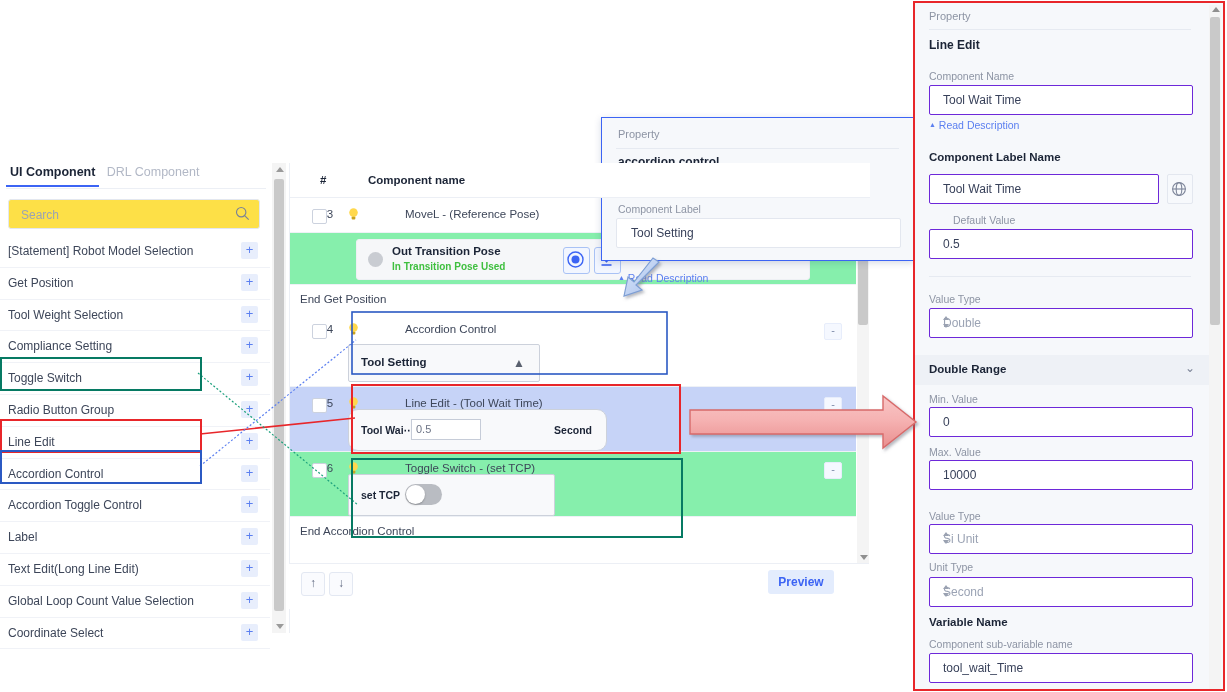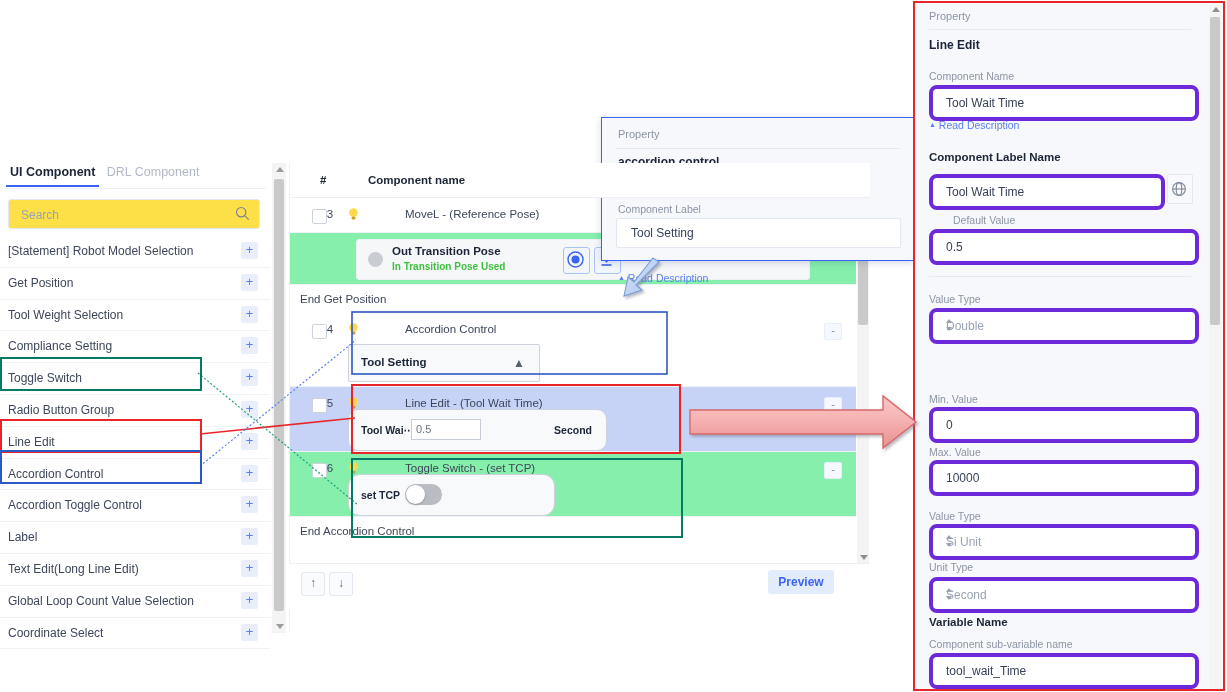--- a/index.html
+++ b/index.html
@@ -77,21 +77,21 @@
   .accordion-ui .chev{position:absolute;right:14px;top:11px;font-size:12px;color:#59606e;}
 
   .lineedit-ui{position:absolute;left:58px;top:22px;width:257px;height:40px;
       border:1px solid #ccd1db;background:#f8f9fb;border-radius:10px;}
   .lineedit-ui .lbl{position:absolute;left:12px;top:14px;font-size:10.5px;font-weight:bold;color:#1b2436;}
   .lineedit-ui .fld{position:absolute;left:62px;top:9px;width:64px;height:19px;border:1px solid #c6ccd8;
       background:#fff;font-size:11px;color:#6d7486;padding-left:4px;line-height:19px;}
   .lineedit-ui .unit{position:absolute;right:14px;top:14px;font-size:10.5px;font-weight:bold;color:#1b2436;}
 
   .toggle-ui{position:absolute;left:58px;top:22px;width:205px;height:40px;
-      border:1px solid #ccd1db;background:#f8f9fb;border-radius:12px;}
+      border:1px solid #ccd1db;background:#f8f9fb;border-radius:2px;}
   .toggle-ui .lbl{position:absolute;left:12px;top:14px;font-size:10.5px;font-weight:bold;color:#1b2436;}
   .toggle-ui .sw{position:absolute;left:56px;top:9px;width:37px;height:21px;border-radius:11px;background:#b9bcc2;cursor:pointer;}
   .toggle-ui .knob{position:absolute;left:57px;top:10px;width:19px;height:19px;border-radius:50%;background:#fff;
       box-shadow:0 1px 2px rgba(0,0,0,.25);}
 
   
   #center-scrollbar{position:absolute;left:857px;top:180px;width:12px;height:383px;background:#f4f4f4;}
   #center-scrollbar .thumb{position:absolute;left:1px;top:3px;width:10px;height:142px;background:#c9c9c9;border-radius:2px;}
   #center-scrollbar .dn{position:absolute;left:3px;bottom:3px;width:0;height:0;
       border-left:4px solid transparent;border-right:4px solid transparent;border-top:5px solid #8f8f8f;}
@@ -116,21 +116,21 @@
 
   
   #prop-panel{position:absolute;left:913px;top:1px;width:312px;height:690px;background:#f6f8fb;
       border:2px solid #e8262a;box-sizing:border-box;overflow:hidden;}
   #prop-inner{position:absolute;left:0;top:0;width:296px;height:688px;}
   .p-top{position:absolute;left:14px;top:7px;font-size:11px;color:#8d94a4;}
   .p-hr{position:absolute;height:1px;background:#e6eaf1;}
   .p-name{position:absolute;left:14px;top:35px;font-size:12px;font-weight:bold;color:#1b2436;}
   .p-lbl{position:absolute;font-size:10.5px;color:#8d94a4;}
   .p-lbl.bold{font-weight:bold;color:#1b2436;font-size:11.5px;}
-  .p-field{position:absolute;left:14px;width:262px;height:28px;background:#fff;border:4px solid #6d28d9;border-radius:8px;}
+  .p-field{position:absolute;left:14px;width:262px;height:28px;background:#fff;border:1px solid #6d28d9;border-radius:2px;}
   .p-field span{position:absolute;left:13px;top:7px;font-size:12px;color:#38415a;}
   .p-field.ph span{color:#9ba3b4;}
   .p-field.narrow{width:228px;}
   .p-link{position:absolute;left:14px;font-size:10.5px;color:#5b7ff0;cursor:pointer;}
   .p-globe{position:absolute;left:252px;width:24px;height:28px;background:#f7f9fc;border:1px solid #e3e7ef;border-radius:2px;cursor:pointer;}
   .spinner{position:absolute;right:10px;top:8px;width:7px;height:12px;}
   .spinner .u{position:absolute;left:0;top:0;width:0;height:0;border-left:3.5px solid transparent;
       border-right:3.5px solid transparent;border-bottom:4px solid #9aa1b1;}
   .spinner .d{position:absolute;left:0;bottom:0;width:0;height:0;border-left:3.5px solid transparent;
       border-right:3.5px solid transparent;border-top:4px solid #9aa1b1;}
@@ -392,20 +392,24 @@
 
       <div class="p-lbl" style="left:14px;top:290px;">Value Type</div>
       <div class="p-field ph" style="top:305px;">
         <span>Double</span>
         <span class="spinner">
             <i class="u"></i>
             <i class="d"></i>
           </span>
       </div>
 
+      <div class="p-sec" style="top:352px;">
+        <span class="t">Double Range</span>
+        <span class="c">⌄</span>
+      </div>
 
       <div class="p-lbl" style="left:14px;top:390px;">Min. Value</div>
       <div class="p-field" style="top:404px;">
         <span>0</span>
       </div>
 
       <div class="p-lbl" style="left:14px;top:443px;">Max. Value</div>
       <div class="p-field" style="top:457px;">
         <span>10000</span>
       </div>

